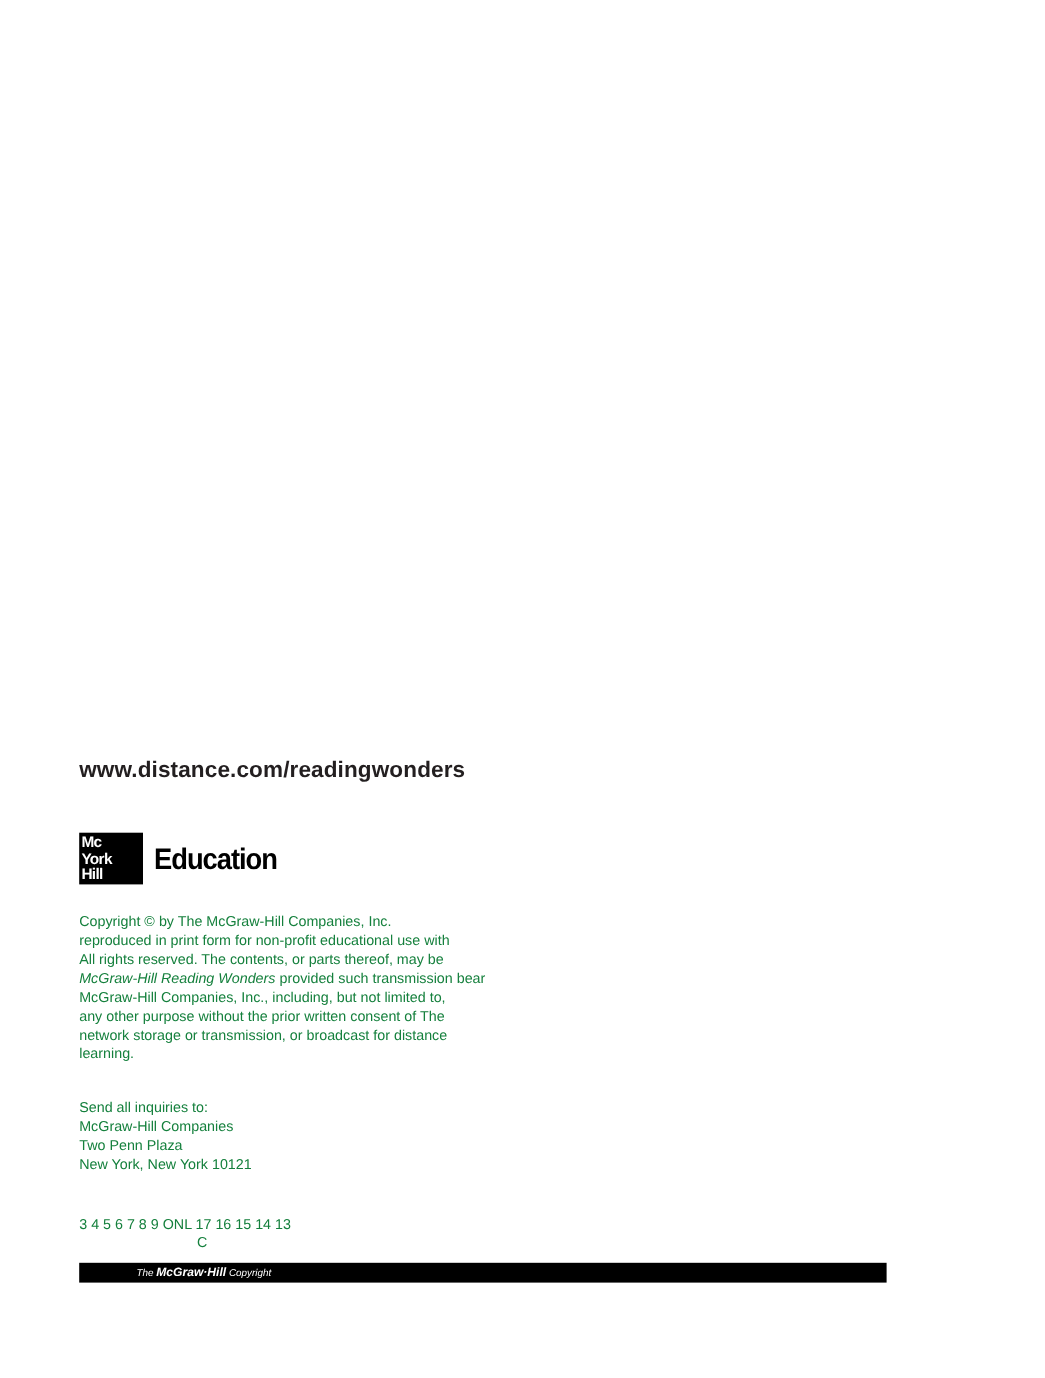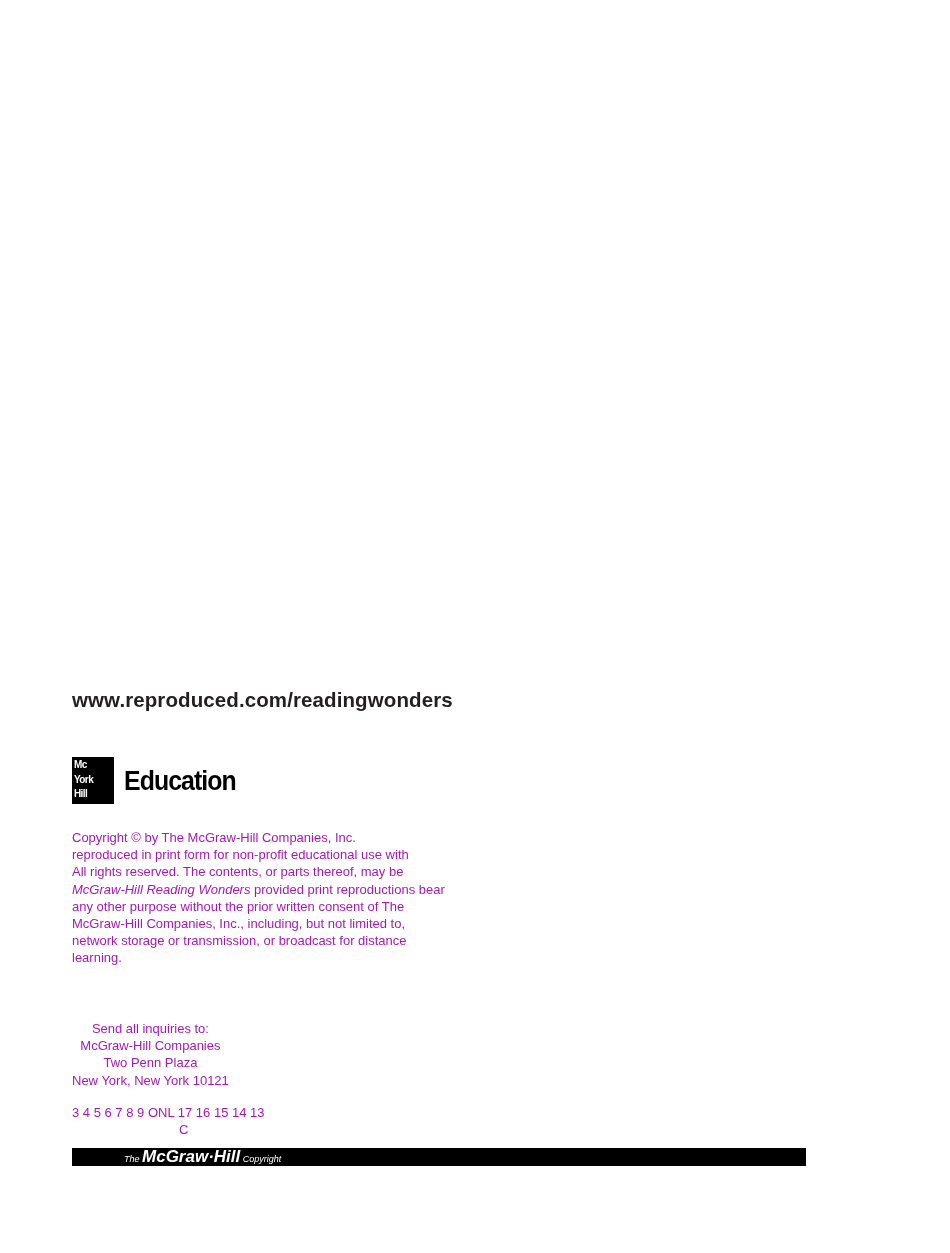--- a/index.html
+++ b/index.html
@@ -27,27 +27,27 @@
       white-space: nowrap;
     }
     .logo-row {
       position: absolute;
       left: 72px;
       top: 757px;
       display: flex;
       align-items: center;
     }
     .logo-box {
-      width: 42px;
+      width: 58px;
       height: 47px;
       background: #000;
       color: #fff;
       font-family: "Liberation Sans", sans-serif;
       font-weight: bold;
-      font-size: 10px;
+      font-size: 14px;
       line-height: 14.5px;
       letter-spacing: -0.6px;
       padding: 1px 0 0 2px;
       box-sizing: border-box;
       overflow: hidden;
     }
     .logo-box span { display: block; }
     .logo-word {
       margin-left: 10px;
       font-family: "Liberation Sans", sans-serif;
@@ -58,25 +58,25 @@
       transform: scaleX(0.92);
       transform-origin: left center;
       margin-top: 2px;
     }
     .text-block {
       position: absolute;
       left: 72px;
       font-family: "Liberation Sans", sans-serif;
       font-size: 13px;
       line-height: 17.2px;
-      color: #a21caf;
+      color: #15803d;
       white-space: nowrap;
     }
     .copyright { top: 829px; }
-    .inquiries { top: 1020px; text-align: center; }
+    .inquiries { top: 998px; }
     .printline { top: 1104px; }
     .text-block .line { display: block; }
     .text-block em { }
     .printline .code {
       display: block;
       padding-left: 107px;
     }
     .footer-bar {
       position: absolute;
       left: 72px;
@@ -91,44 +91,44 @@
       white-space: nowrap;
     }
     .footer-bar .inner {
       position: absolute;
       left: 52px;
       top: 0;
       font-style: italic;
     }
     .footer-bar .brand {
       font-weight: bold;
-      font-size: 17px;
+      font-size: 11px;
     }
   </style>
 </head>
 <body>
 
-<div class="url">www.reproduced.com/readingwonders</div>
+<div class="url">www.distance.com/readingwonders</div>
 
 <div class="logo-row">
   <div class="logo-box">
     <span>Mc</span>
     <span>York</span>
     <span>Hill</span>
   </div>
   <div class="logo-word">Education</div>
 </div>
 
 <div class="text-block copyright">
   <span class="line">Copyright © by The McGraw-Hill Companies, Inc.</span>
   <span class="line">reproduced in print form for non-profit educational use with</span>
   <span class="line">All rights reserved. The contents, or parts thereof, may be</span>
-  <span class="line"><em>McGraw-Hill Reading Wonders</em><span> provided print reproductions bear</span></span>
+  <span class="line"><em>McGraw-Hill Reading Wonders</em><span> provided such transmission bear</span></span>
+  <span class="line">McGraw-Hill Companies, Inc., including, but not limited to,</span>
   <span class="line">any other purpose without the prior written consent of The</span>
-  <span class="line">McGraw-Hill Companies, Inc., including, but not limited to,</span>
   <span class="line">network storage or transmission, or broadcast for distance</span>
   <span class="line">learning.</span>
 </div>
 
 <div class="text-block inquiries">
   <span class="line">Send all inquiries to:</span>
   <span class="line">McGraw-Hill Companies</span>
   <span class="line">Two Penn Plaza</span>
   <span class="line">New York, New York  10121</span>
 </div>

